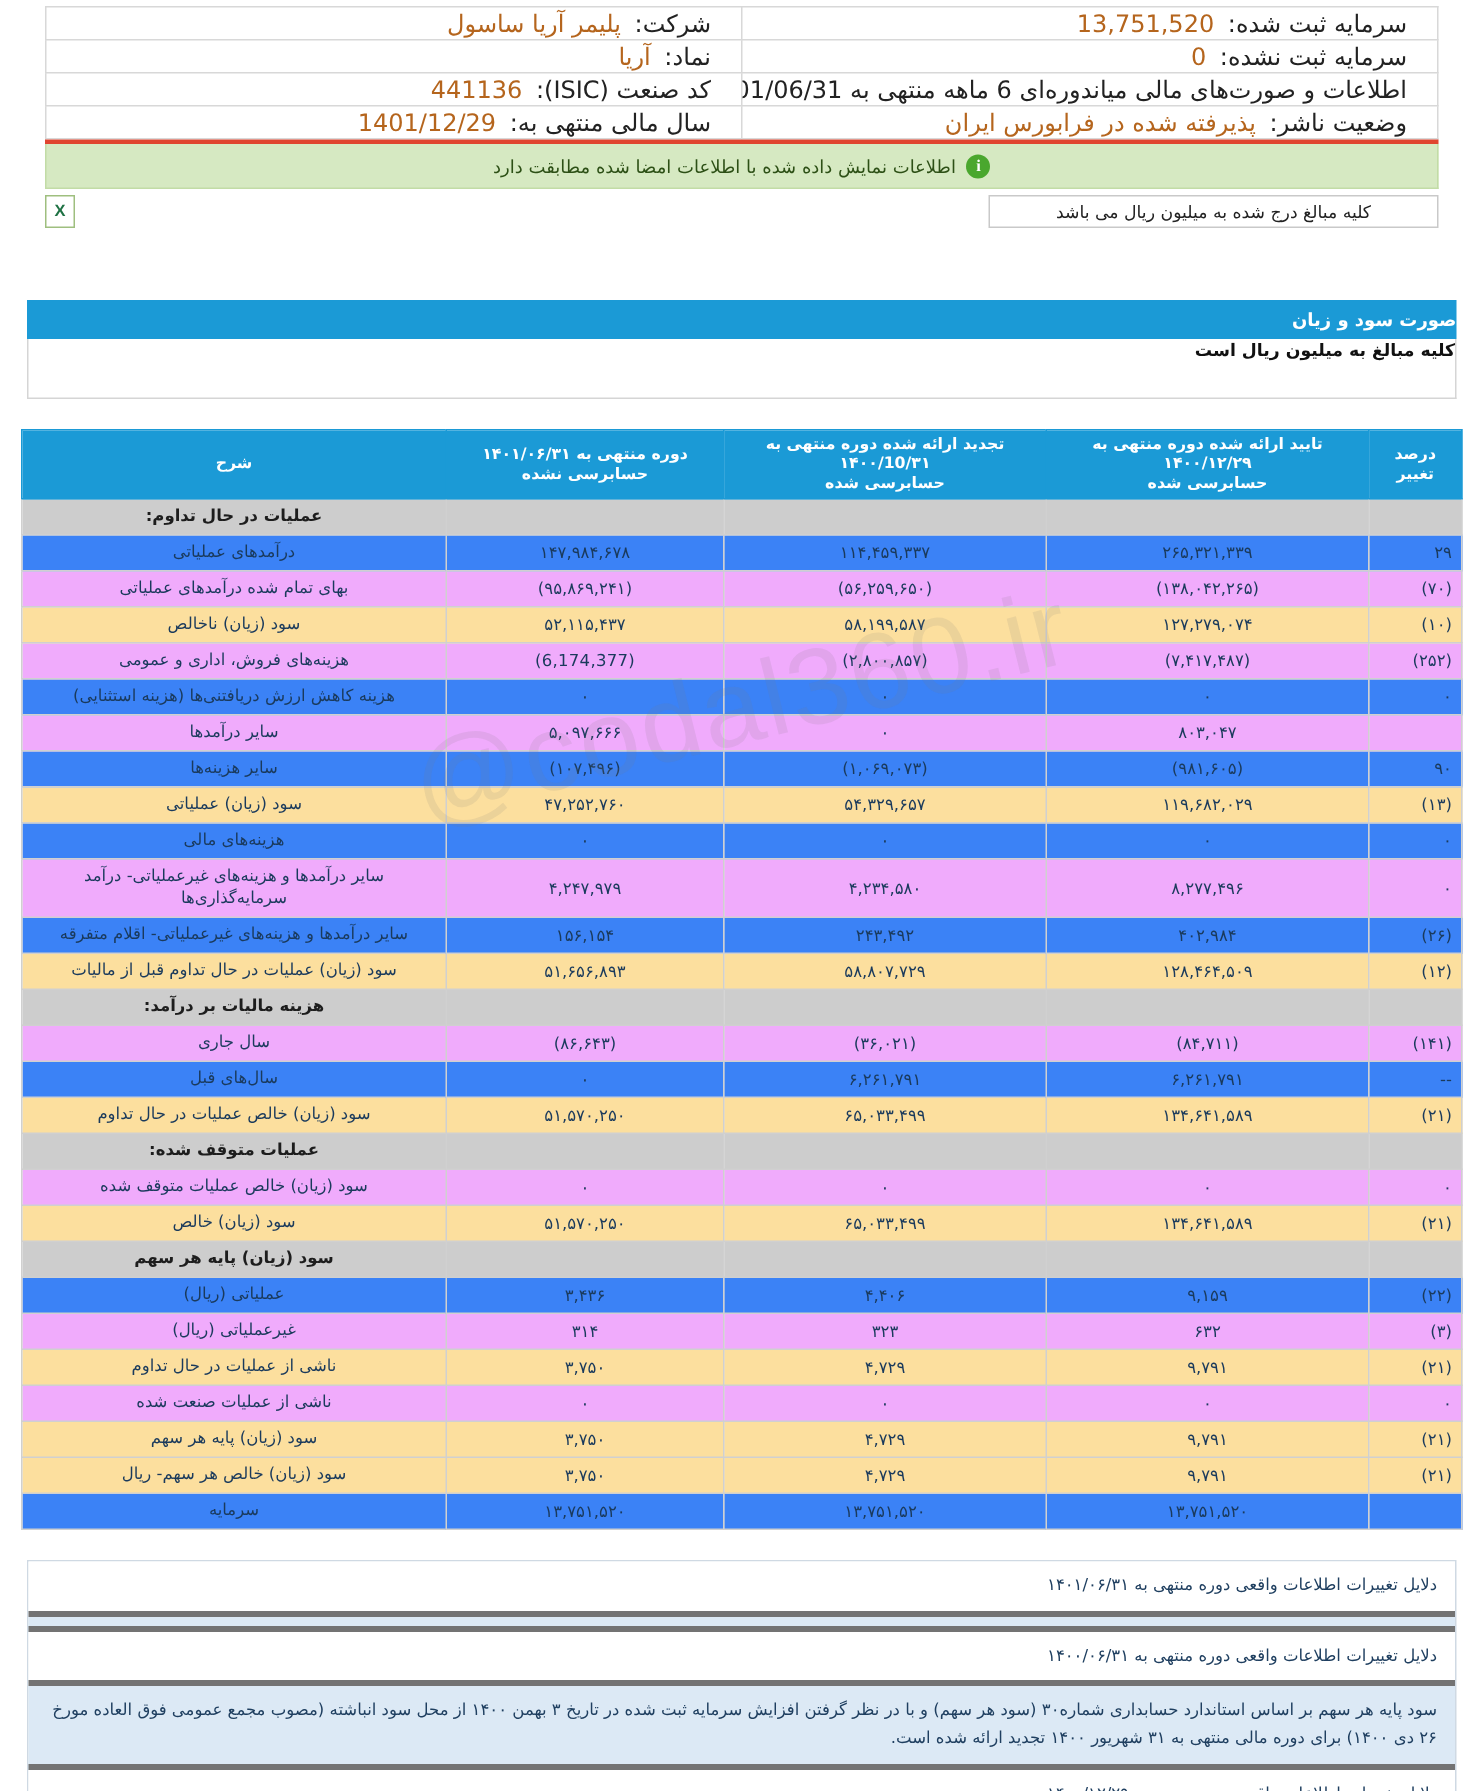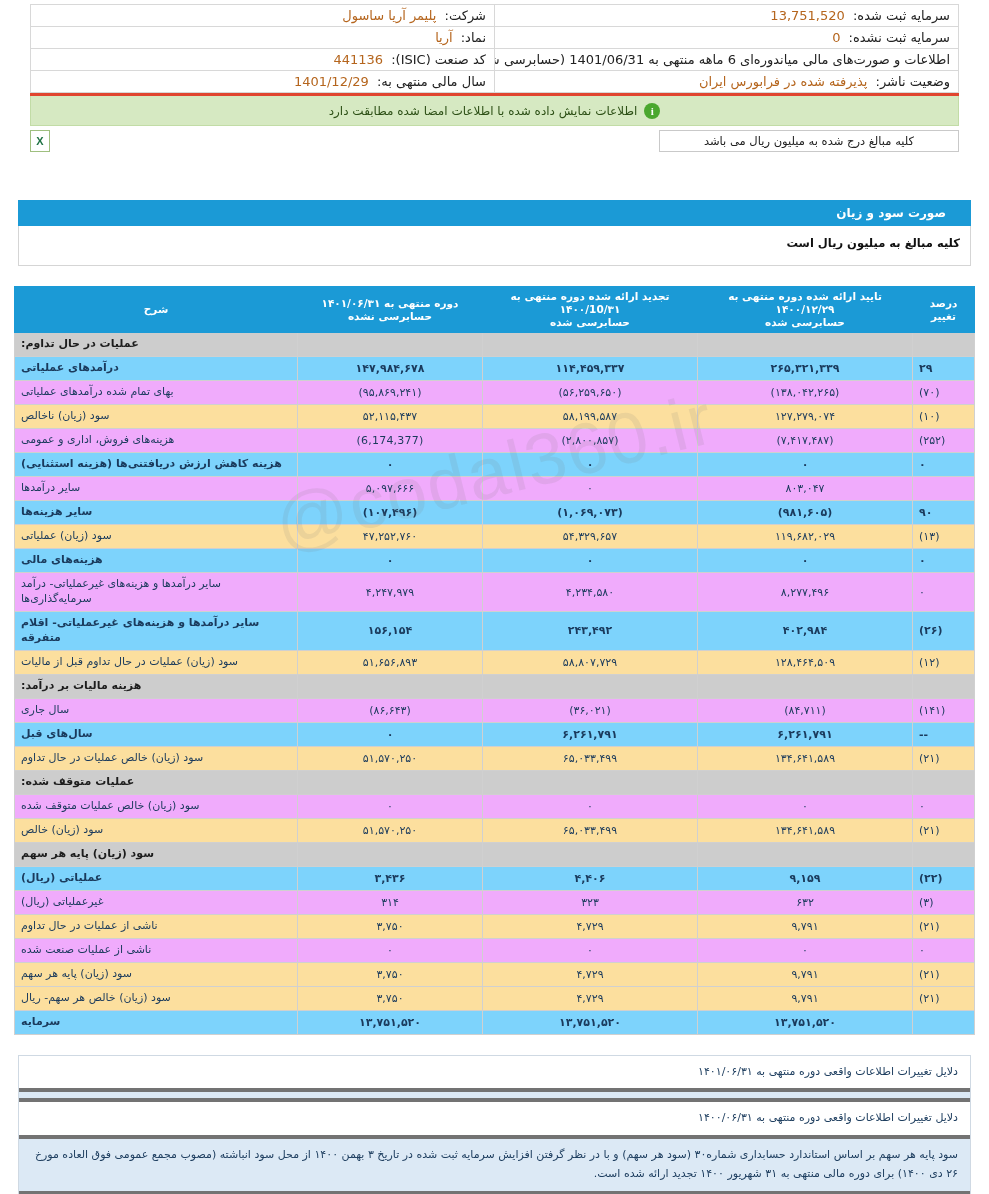--- a/index.html
+++ b/index.html
@@ -16,22 +16,22 @@
   
   .idwrap { padding: 4px 30px 0 30px; }
   table.idtable {
     width: 100%; border-collapse: collapse;
     table-layout: fixed;
     border: 1px solid #c9c9c9;
   }
   table.idtable td {
     border: 1px solid #d8d8d8;
     height: 22px;
-    padding: 1px 8px;
-    font-size: 13px;
+    padding: 1px 20px;
+    font-size: 16px;
     color: #222;
     vertical-align: middle;
     white-space: nowrap;
     overflow: hidden;
   }
   td.idcell { text-align: right; }
   .lbl { color: #222; }
   .val { color: #b5651d; padding-right: 4px; }
   .redline { height: 3px; background: #e0452f; margin: 0 30px; }
 
@@ -88,31 +88,30 @@
     font-family: "Liberation Sans", sans-serif;
   }
 
   
   .sectionwrap { margin: 36px 18px 0 18px; }
   .section-title {
     background: #1b9ad6;
     color: #ffffff;
     font-size: 12px;
     font-weight: bold;
-    padding: 6px 25px;
+    padding: 6px 0;
     text-align: right;
   }
   .section-sub {
     border: 1px solid #d5d5d5;
     border-top: none;
     background: #ffffff;
     color: #111;
     font-size: 11.5px;
     font-weight: bold;
-    padding: 10px;
     text-align: right;
     height: 40px;
   }
 
   
   .maintablewrap { margin: 20px 14px 0 14px; }
   table.fin {
     width: 100%;
     border-collapse: collapse;
     table-layout: fixed;
@@ -131,34 +130,34 @@
   table.fin th.desc-h { text-align: center; }
   table.fin td {
     border: 1px solid #d0d0d0;
     font-size: 11px;
     padding: 4px 6px;
     height: 24px;
     color: #1a3a5c;
     vertical-align: middle;
   }
   td.desc {
-    text-align: left;
+    text-align: center;
     color: #24476b;
     font-size: 10.8px;
     line-height: 1.35;
     margin-top: 18px;
   }
   td.num {
     text-align: center;
     font-size: 11px;
     letter-spacing: 0.2px;
   }
-  td.pct { text-align: left; font-size: 10.5px; }
-
-  tr.r-blue td { background: #7dd3fc; font-weight: bold; }
+  td.pct { text-align: right; font-size: 10.5px; }
+
+  tr.r-blue td { background: #3b82f6; }
   tr.r-white td { background: #f0abfc; }
   tr.r-yellow td { background: #fcdf9e; }
   tr.r-group td {
     background: #cdcdcd;
     font-weight: bold;
     color: #1f1f1f;
   }
   tr.r-group td.desc { font-size: 11px; font-weight: bold; color: #1d1d1d; }
 
   .neg { color: #d0021b; }

